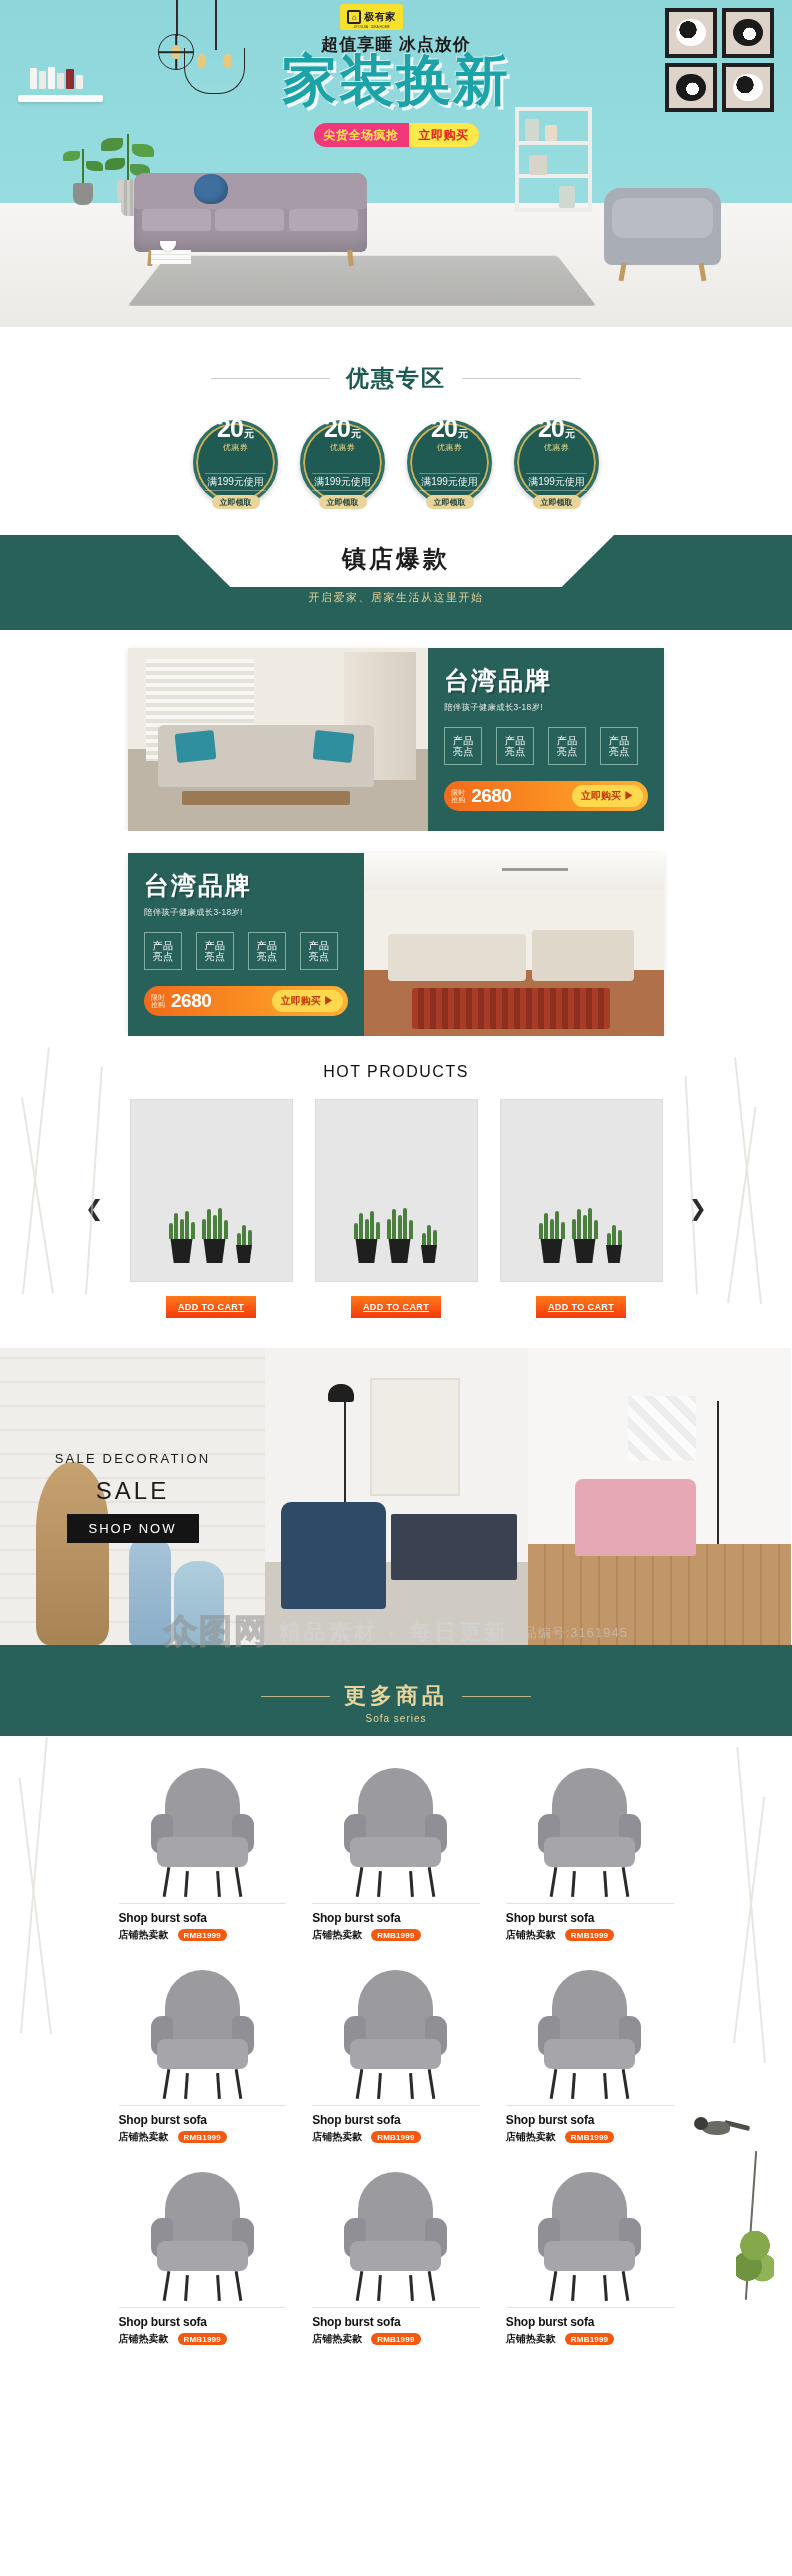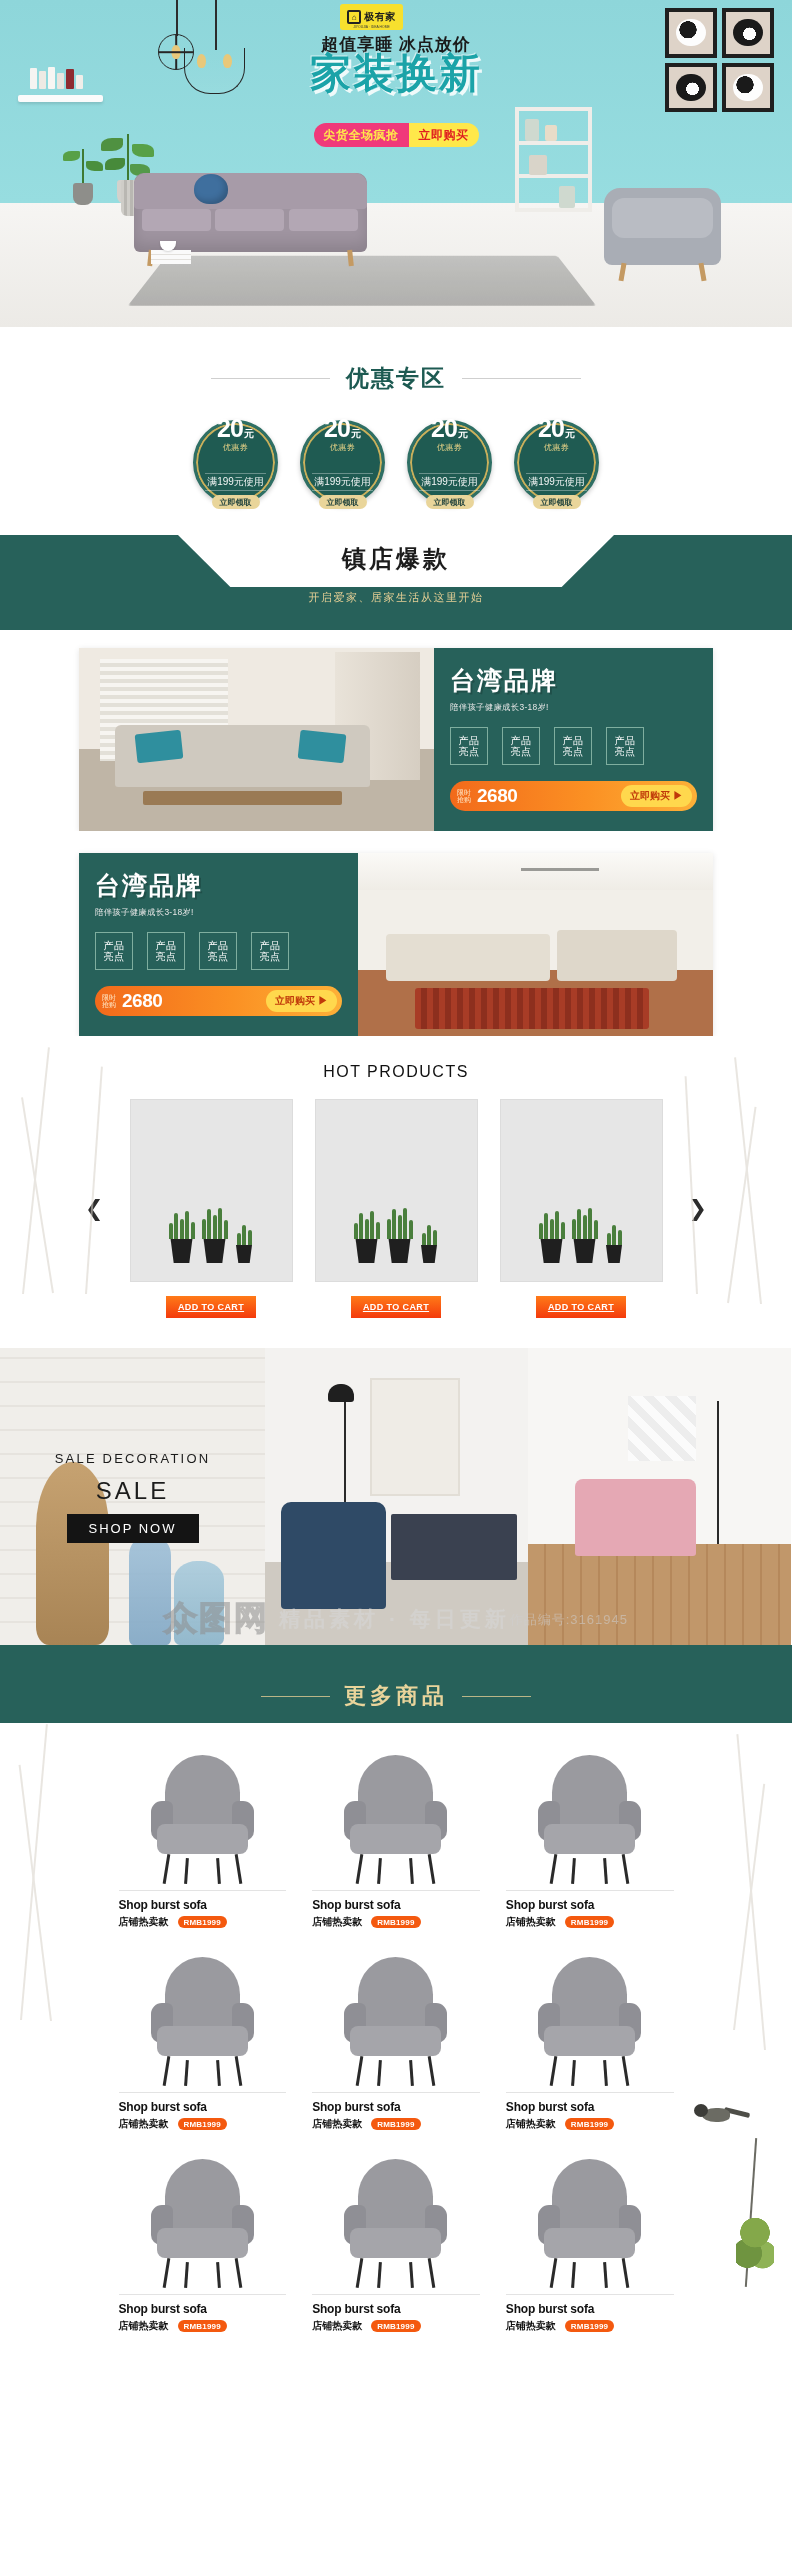--- a/index.html
+++ b/index.html
@@ -47,21 +47,21 @@
   .logo-text { font-size:10px; font-weight:bold; color:#1d1d1d; letter-spacing:0.5px;}
   .logo-sub { position:absolute; bottom:1px; left:0; width:100%; text-align:center; font-size:3.4px; color:#3a3a3a;}
 
   .hero-sub {
     position:absolute; top:33px; left:0; width:792px; text-align:center;
     font-size:17px; font-weight:bold; color:#1b1b1b; letter-spacing:1px;
     z-index: 8;
   }
   .hero-title {
     position:absolute; top:52px; left:0; width:792px; text-align:center;
-    font-size:41px; font-weight:bold; color:#1ba3a8; letter-spacing:2px;
+    font-size:55px; font-weight:bold; color:#1ba3a8; letter-spacing:2px;
     text-shadow: 3px 3px 0 rgba(255,255,255,.85), -1px -1px 0 rgba(255,255,255,.6);
     z-index:8; line-height:1.05;
   }
   .hero-cta {
     position:absolute; top:123px; left:0; width:792px;
     display:flex; justify-content:center; z-index:8;
   }
   .hero-cta-inner { display:flex; border-radius:13px; overflow:hidden; height:24px; }
   .cta-pink { background:#f0397a; color:#ffe84a; font-size:12px; font-weight:bold;
     padding:0 10px; display:flex; align-items:center; letter-spacing:0.5px;}
@@ -148,21 +148,21 @@
     position:absolute; left:0; top:8px; width:100%; text-align:center;
     font-size:24px; font-weight:bold; color:#1c1c1c; letter-spacing:3px; z-index:3;
   }
   .green-header .sub {
     position:absolute; left:0; top:55px; width:100%; text-align:center;
     font-size:11px; color:#e4cf95; letter-spacing:1.5px;
   }
 
   
   .banner-wrap { width:792px; background:#fff; padding:18px 0 0; position:relative; }
-  .brand-banner { width:634px; margin:0 auto; height:183px; display:flex; box-shadow:0 1px 6px rgba(0,0,0,.10); }
+  .brand-banner { width:536px; margin:0 auto; height:183px; display:flex; box-shadow:0 1px 6px rgba(0,0,0,.10); }
   .bb-photo { flex:1 1 56%; position:relative; overflow:hidden; background:#d8d3cb; }
   .bb-panel { flex:0 0 44%; background:#27615a; padding:16px 16px 12px; color:#fff; position:relative; }
   .bb-title { font-size:25px; font-weight:bold; letter-spacing:2px;
       text-shadow:2px 2px 0 rgba(0,0,0,.18); }
   .bb-sub { font-size:8.4px; color:#e7e7e7; margin-top:5px; letter-spacing:0.3px;}
   .bb-points { display:flex; gap:14px; margin-top:14px; }
   .bb-point {
     width:38px; height:38px; border:1px solid #7fae9f; color:#fff;
     display:flex; flex-direction:column; align-items:center; justify-content:center;
     font-size:10px; line-height:1.15; letter-spacing:0.5px;
@@ -738,20 +738,21 @@
         <div class="sofapink"></div>
     </div>
   </section>
 
   <section class="more-header">
     <div class="row">
       <span class="rule"></span>
       <h2>更多商品</h2>
       <span class="rule"></span>
     </div>
+    <div class="sub">Sofa series</div>
   </section>
 
   <section class="grid-section">
     <div class="branches">
       <div class="branch" style="left:20px;top:0;width:2px;height:297px;transform:rotate(5deg);"></div>
       <div class="branch" style="left:50px;top:40px;width:2px;height:258px;transform:rotate(-7deg);"></div>
       <div class="branch" style="right:26px;top:10px;width:2px;height:317px;transform:rotate(-5deg);"></div>
       <div class="branch" style="right:57px;top:59px;width:2px;height:248px;transform:rotate(7deg);"></div>
     </div>
 

